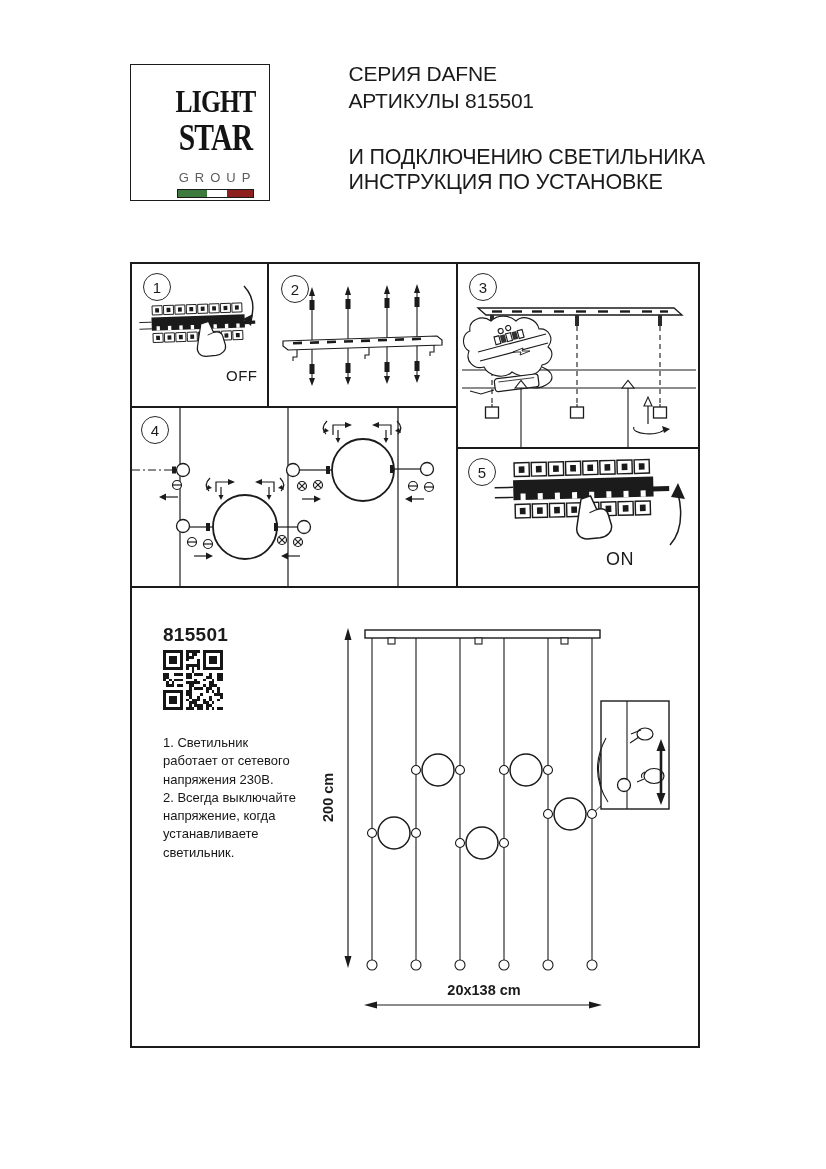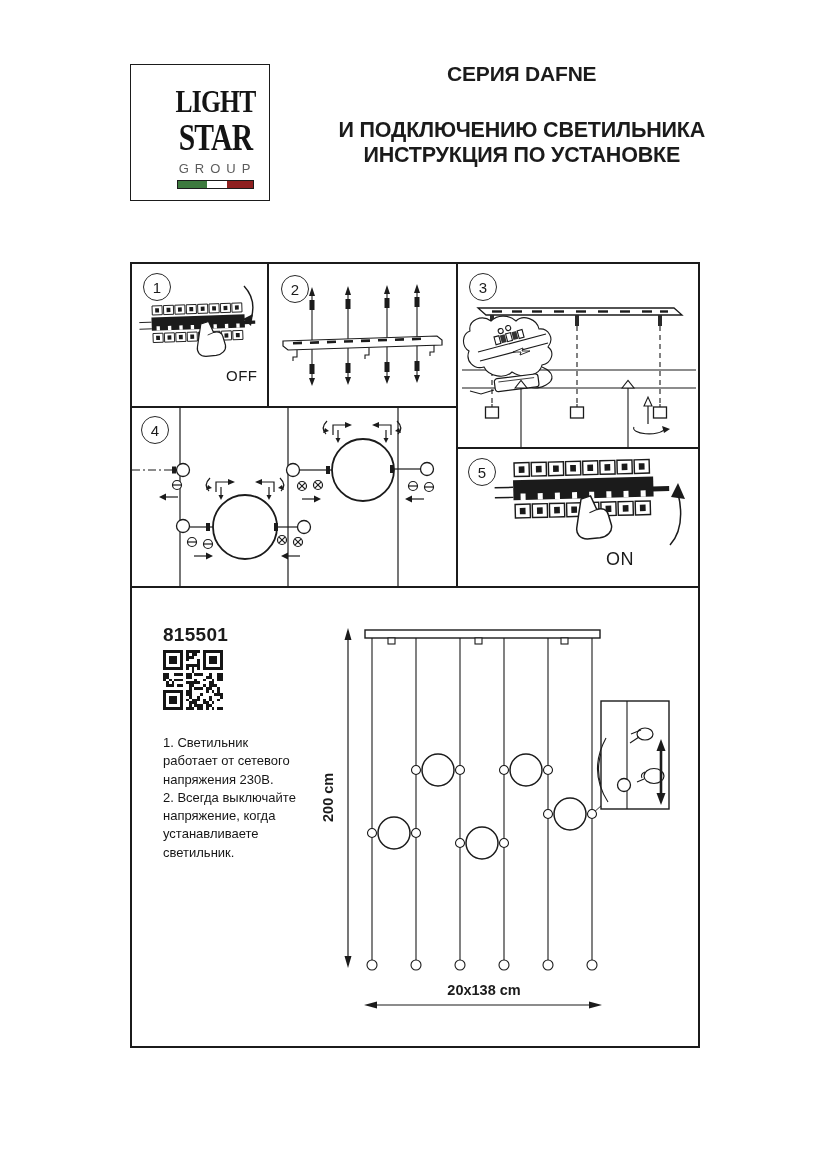--- a/index.html
+++ b/index.html
@@ -7,29 +7,29 @@
         font-family:"Liberation Sans",sans-serif;color:#1b1b1b;overflow:hidden;}
 
   
   .logo-box{position:absolute;left:130px;top:64px;width:107px;height:135px;
             border:1.5px solid #1b1b1b;background:#fff;text-align:center;padding-left:31px;}
   .logo-word{font-family:"Liberation Serif",serif;font-weight:700;color:#141414;
              transform:scaleX(0.8);transform-origin:center;line-height:1;}
   .logo-light{font-size:32px;margin-top:20px;letter-spacing:-1px;}
   .logo-star{font-size:37px;margin-top:2px;letter-spacing:-1px;}
   .logo-group{font-family:"Liberation Sans",sans-serif;font-weight:400;color:#5c5c5c;
-              font-size:13px;letter-spacing:6px;margin-top:5px;text-indent:4px;}
+              font-size:13px;letter-spacing:6px;margin-top:14px;text-indent:4px;}
   .logo-flag{width:77px;height:9px;border:1.5px solid #1b1b1b;margin:4px auto 0;
              display:flex;box-sizing:border-box;}
   .flag-g{width:38%;background:#3d7a3e;}
   .flag-w{width:27%;background:#ffffff;}
   .flag-r{width:35%;background:#8e1f1f;}
 
   
-  .hdr{position:absolute;top:60px;right:121px;text-align:center;font-weight:700;}
+  .hdr{position:absolute;top:60px;right:121px;text-align:left;font-weight:400;}
   .hdr-line{font-size:21px;line-height:27px;letter-spacing:-0.2px;}
   .hdr-instr{margin-top:31px;font-size:21.5px;line-height:25px;letter-spacing:-0.2px;}
 
   
   .frame{position:absolute;left:130px;top:262px;width:566px;height:782px;
          border:2px solid #1b1b1b;background:#fff;}
   .dv{position:absolute;background:#1b1b1b;}
   .panel{position:absolute;}
   .panel svg{position:absolute;left:0;top:0;}
   .stepnum{position:absolute;width:26px;height:26px;border:1.4px solid #2a2a2a;
@@ -155,20 +155,21 @@
     <div class="logo-group">GROUP</div>
     <div class="logo-flag">
       <span class="flag-g"></span>
       <span class="flag-w"></span>
       <span class="flag-r"></span>
     </div>
   </div>
 
   <div class="hdr">
     <div class="hdr-line">СЕРИЯ DAFNE</div>
+    <div class="hdr-line">АРТИКУЛЫ 815501</div>
     <div class="hdr-instr">
       <div>И ПОДКЛЮЧЕНИЮ СВЕТИЛЬНИКА</div>
       <div>ИНСТРУКЦИЯ ПО УСТАНОВКЕ</div>
     </div>
   </div>
 
   <div class="frame">
 
     <div class="dv" style="left:135px;top:0;width:2px;height:142px"></div>
     <div class="dv" style="left:324px;top:0;width:2px;height:324px"></div>

